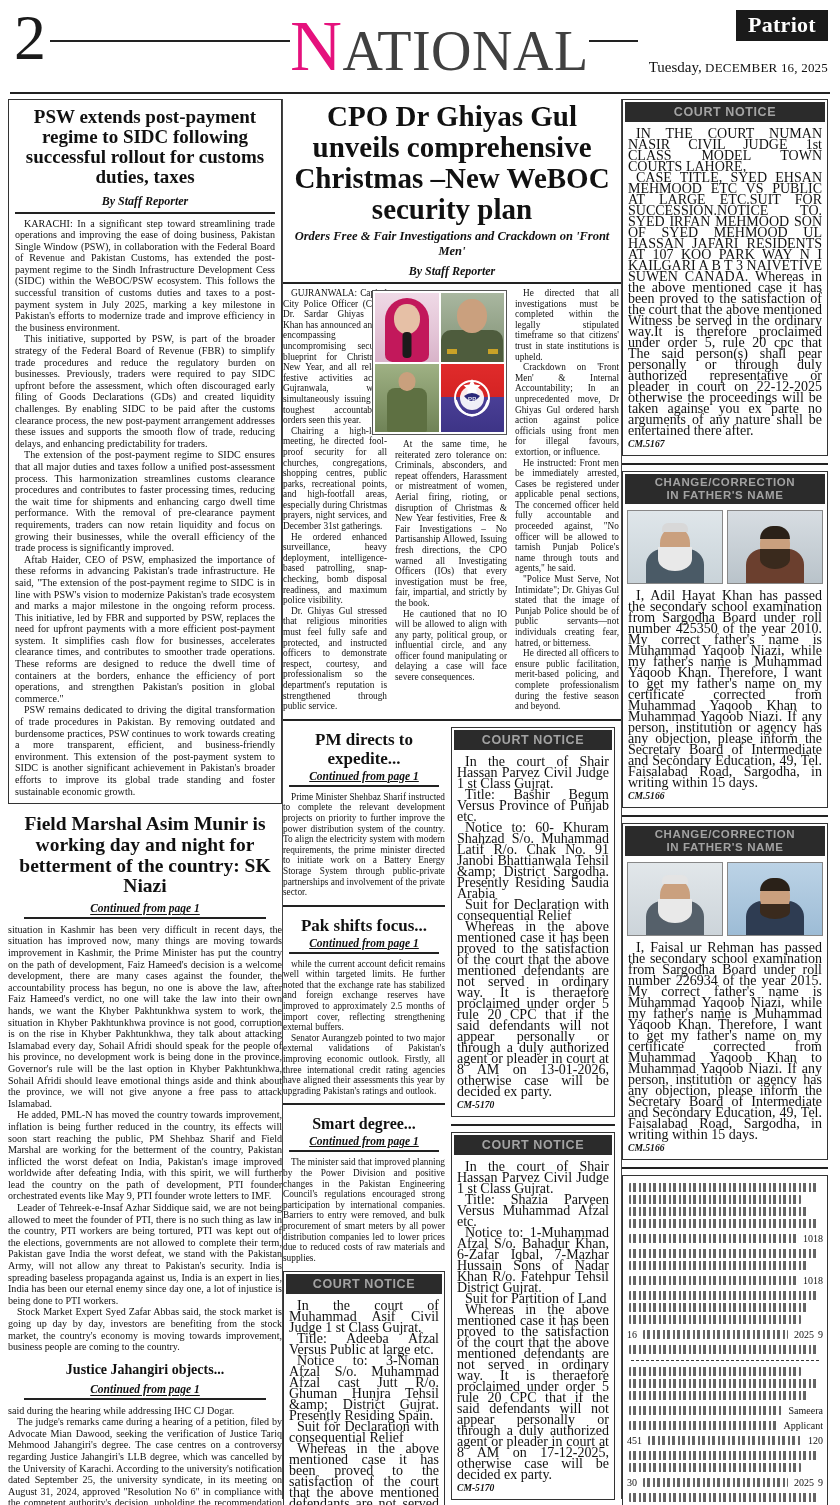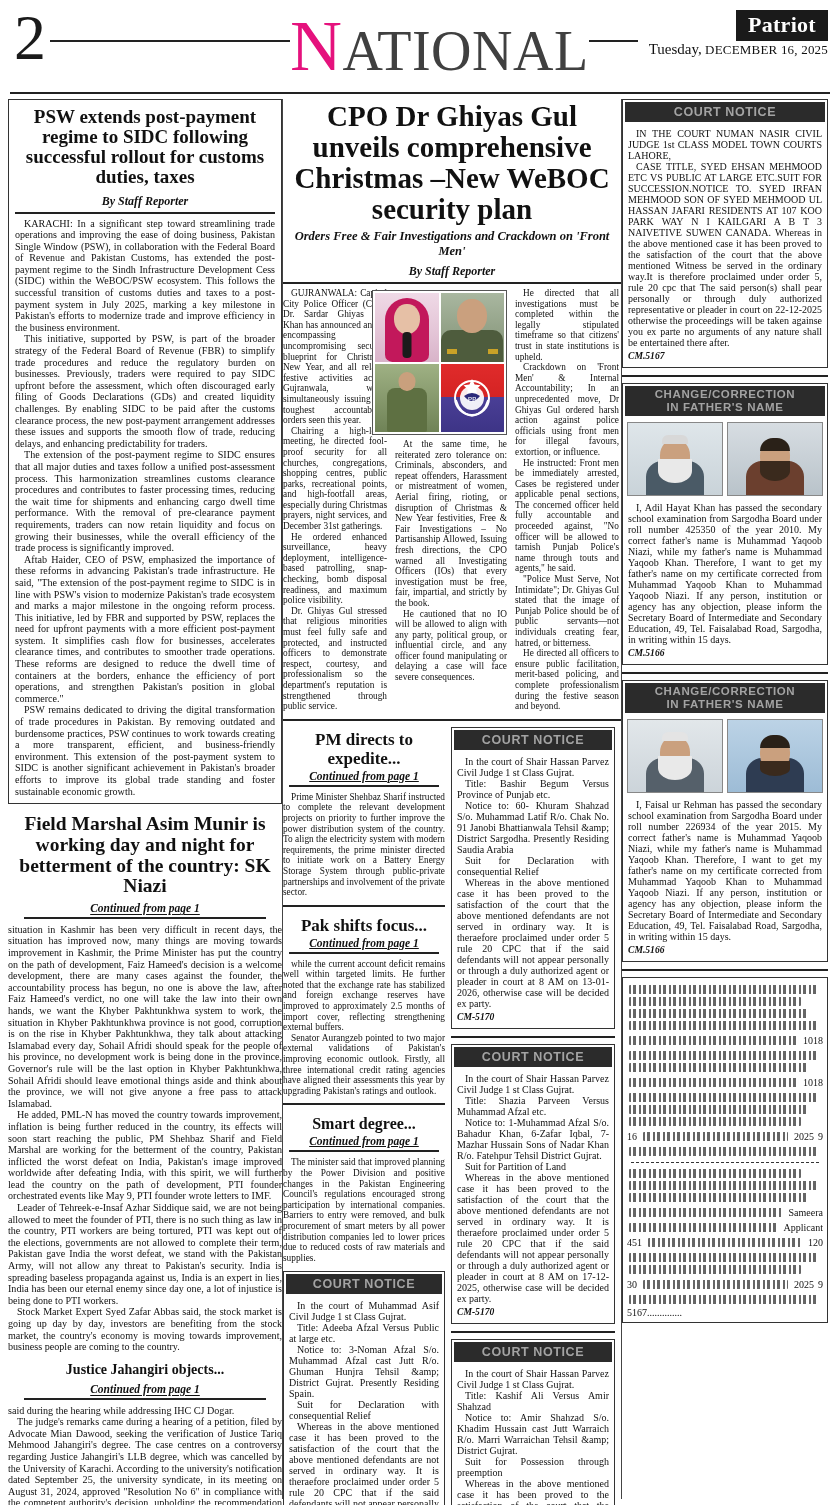--- a/index.html
+++ b/index.html
@@ -28,21 +28,21 @@
     margin-top: 8px; white-space: nowrap;
   }
   .mh-title .cap { color:#E5127D; font-size: 72px; line-height: 56px; }
   .mh-title .rest { color:#404040; }
   .mh-rule-right { flex:1 1 auto; border-top: 2px solid #222; margin-top: 30px; margin-right: 4px; }
   .mh-right { width: 190px; text-align:right; padding-right: 4px; }
   .brandbox {
     display:inline-block; background:#1a1a1a; color:#fff; padding: 2px 12px 3px 12px;
     font-family:"Liberation Serif", serif; font-size: 22px; font-weight:700; letter-spacing:.3px;
   }
-  .mh-date { font-size: 13px; white-space: nowrap; }
+  .mh-date { margin-top: 18px; font-size: 13px; white-space: nowrap; }
   .mh-date .day { font-size: 15px; }
   .mh-date .dt { font-variant: small-caps; letter-spacing:.2px; font-size: 13px;}
   .mh-bottom-rule { border-top: 2px solid #222; margin: 4px 2px 0 2px; }
 
   
   .grid { display:flex; margin-top: 5px; height: 1400px; }
   .col1 { width: 274px; }
   .colmid { width: 338px; }
   .col3 { width: 206px; }
   .vrule { width: 0; border-left: 1px solid #444; }
@@ -71,21 +71,21 @@
 
   
   .notice { border: 1px solid #333; padding: 0 0 4px 0; margin-bottom: 6px; background:#fff; }
   .notice-hd {
     background:#2b2b2b; color:#a3a3a3; text-align:center; font-family:"Liberation Sans", sans-serif;
     font-weight:700; font-size: 12.5px; letter-spacing:.6px; padding: 3px 0 3px 0; margin: 2px;
   }
   .notice-hd.two { font-size: 11.5px; line-height: 13px; padding: 2px 0 2px 0; }
   .notice-body { padding: 4px 5px 2px 5px; }
   .notice-body p {
-    font-size: 10px; line-height: 11px; text-align: justify; text-indent: 8px;
+    font-size: 14px; line-height: 11px; text-align: justify; text-indent: 8px;
   }
   .cm { font-style: italic; font-weight:700; font-size: 9.6px; margin-top:2px; }
 
   
   .photo-pair { display:flex; gap: 4px; padding: 4px 4px 2px 4px; }
   .ph { flex:1; height: 74px; border:1px solid #888; position:relative; overflow:hidden; }
   .ph .sky { position:absolute; inset:0; }
   .face { position:absolute; left:50%; transform:translateX(-50%); }
   .head { width: 30px; height: 34px; border-radius: 48% 48% 45% 45%; background:#caa07e; top: 16px; }
   .body-sh { width: 58px; height: 34px; border-radius: 16px 16px 0 0; bottom:0; }

